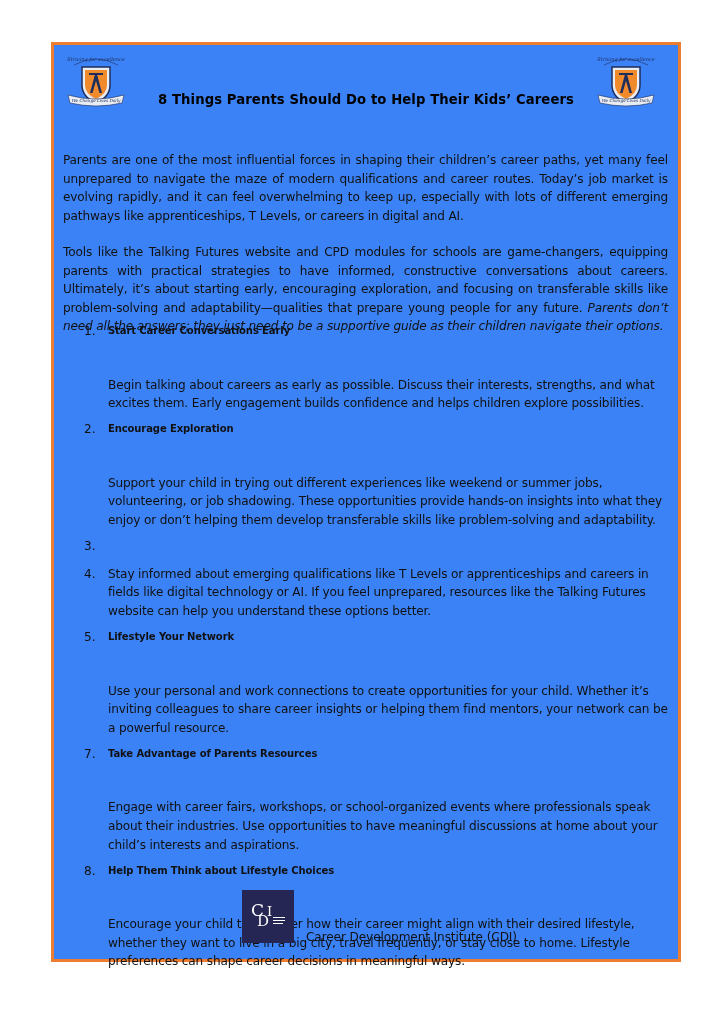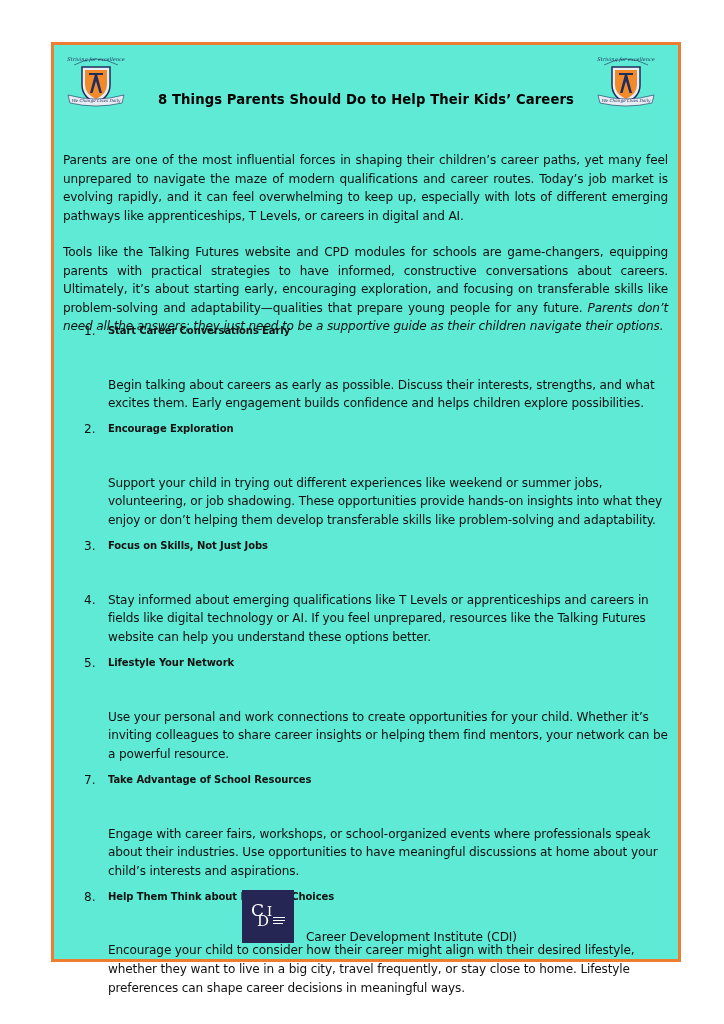--- a/index.html
+++ b/index.html
@@ -15,21 +15,21 @@
       font-family: "DejaVu Sans", sans-serif;
       color: #111111;
     }
     .frame {
       position: absolute;
       left: 51px;
       top: 42px;
       width: 624px;
       height: 914px;
       border: 3px solid #ED7D31;
-      background: #5eead4;
+      background: #3b82f6;
     }
     .logo {
       position: absolute;
       width: 64px;
       height: 60px;
     }
     .logo-left { left: 10px; top: 6px; }
     .logo-right { left: 540px; top: 6px; }
     .title {
       position: absolute;
@@ -138,34 +138,33 @@
       <div class="item-title">Start Career Conversations Early</div>
       <div class="item-body">Begin talking about careers as early as possible. Discuss their interests, strengths, and what excites them. Early engagement builds confidence and helps children explore possibilities.</div>
     </div>
     <div class="item">
       <span class="item-num">2.</span>
       <div class="item-title">Encourage Exploration</div>
       <div class="item-body">Support your child in trying out different experiences like weekend or summer jobs, volunteering, or job shadowing. These opportunities provide hands-on insights into what they enjoy or don’t helping them develop transferable skills like problem-solving and adaptability.</div>
     </div>
     <div class="item">
       <span class="item-num">3.</span>
-      <div class="item-title">Focus on Skills, Not Just Jobs</div>
     </div>
     <div class="item">
       <span class="item-num">4.</span>
       <div class="item-body">Stay informed about emerging qualifications like T Levels or apprenticeships and careers in fields like digital technology or AI. If you feel unprepared, resources like the Talking Futures website can help you understand these options better.</div>
     </div>
     <div class="item">
       <span class="item-num">5.</span>
       <div class="item-title">Lifestyle Your Network</div>
       <div class="item-body">Use your personal and work connections to create opportunities for your child. Whether it’s inviting colleagues to share career insights or helping them find mentors, your network can be a powerful resource.</div>
     </div>
     <div class="item">
       <span class="item-num">7.</span>
-      <div class="item-title">Take Advantage of School Resources</div>
+      <div class="item-title">Take Advantage of Parents Resources</div>
       <div class="item-body">Engage with career fairs, workshops, or school-organized events where professionals speak about their industries. Use opportunities to have meaningful discussions at home about your child’s interests and aspirations.</div>
     </div>
     <div class="item">
       <span class="item-num">8.</span>
       <div class="item-title">Help Them Think about Lifestyle Choices</div>
       <div class="item-body">Encourage your child to consider how their career might align with their desired lifestyle, whether they want to live in a big city, travel frequently, or stay close to home. Lifestyle preferences can shape career decisions in meaningful ways.</div>
     </div>
   </div>
 
   <svg class="footer-logo" viewBox="0 0 52 53">

